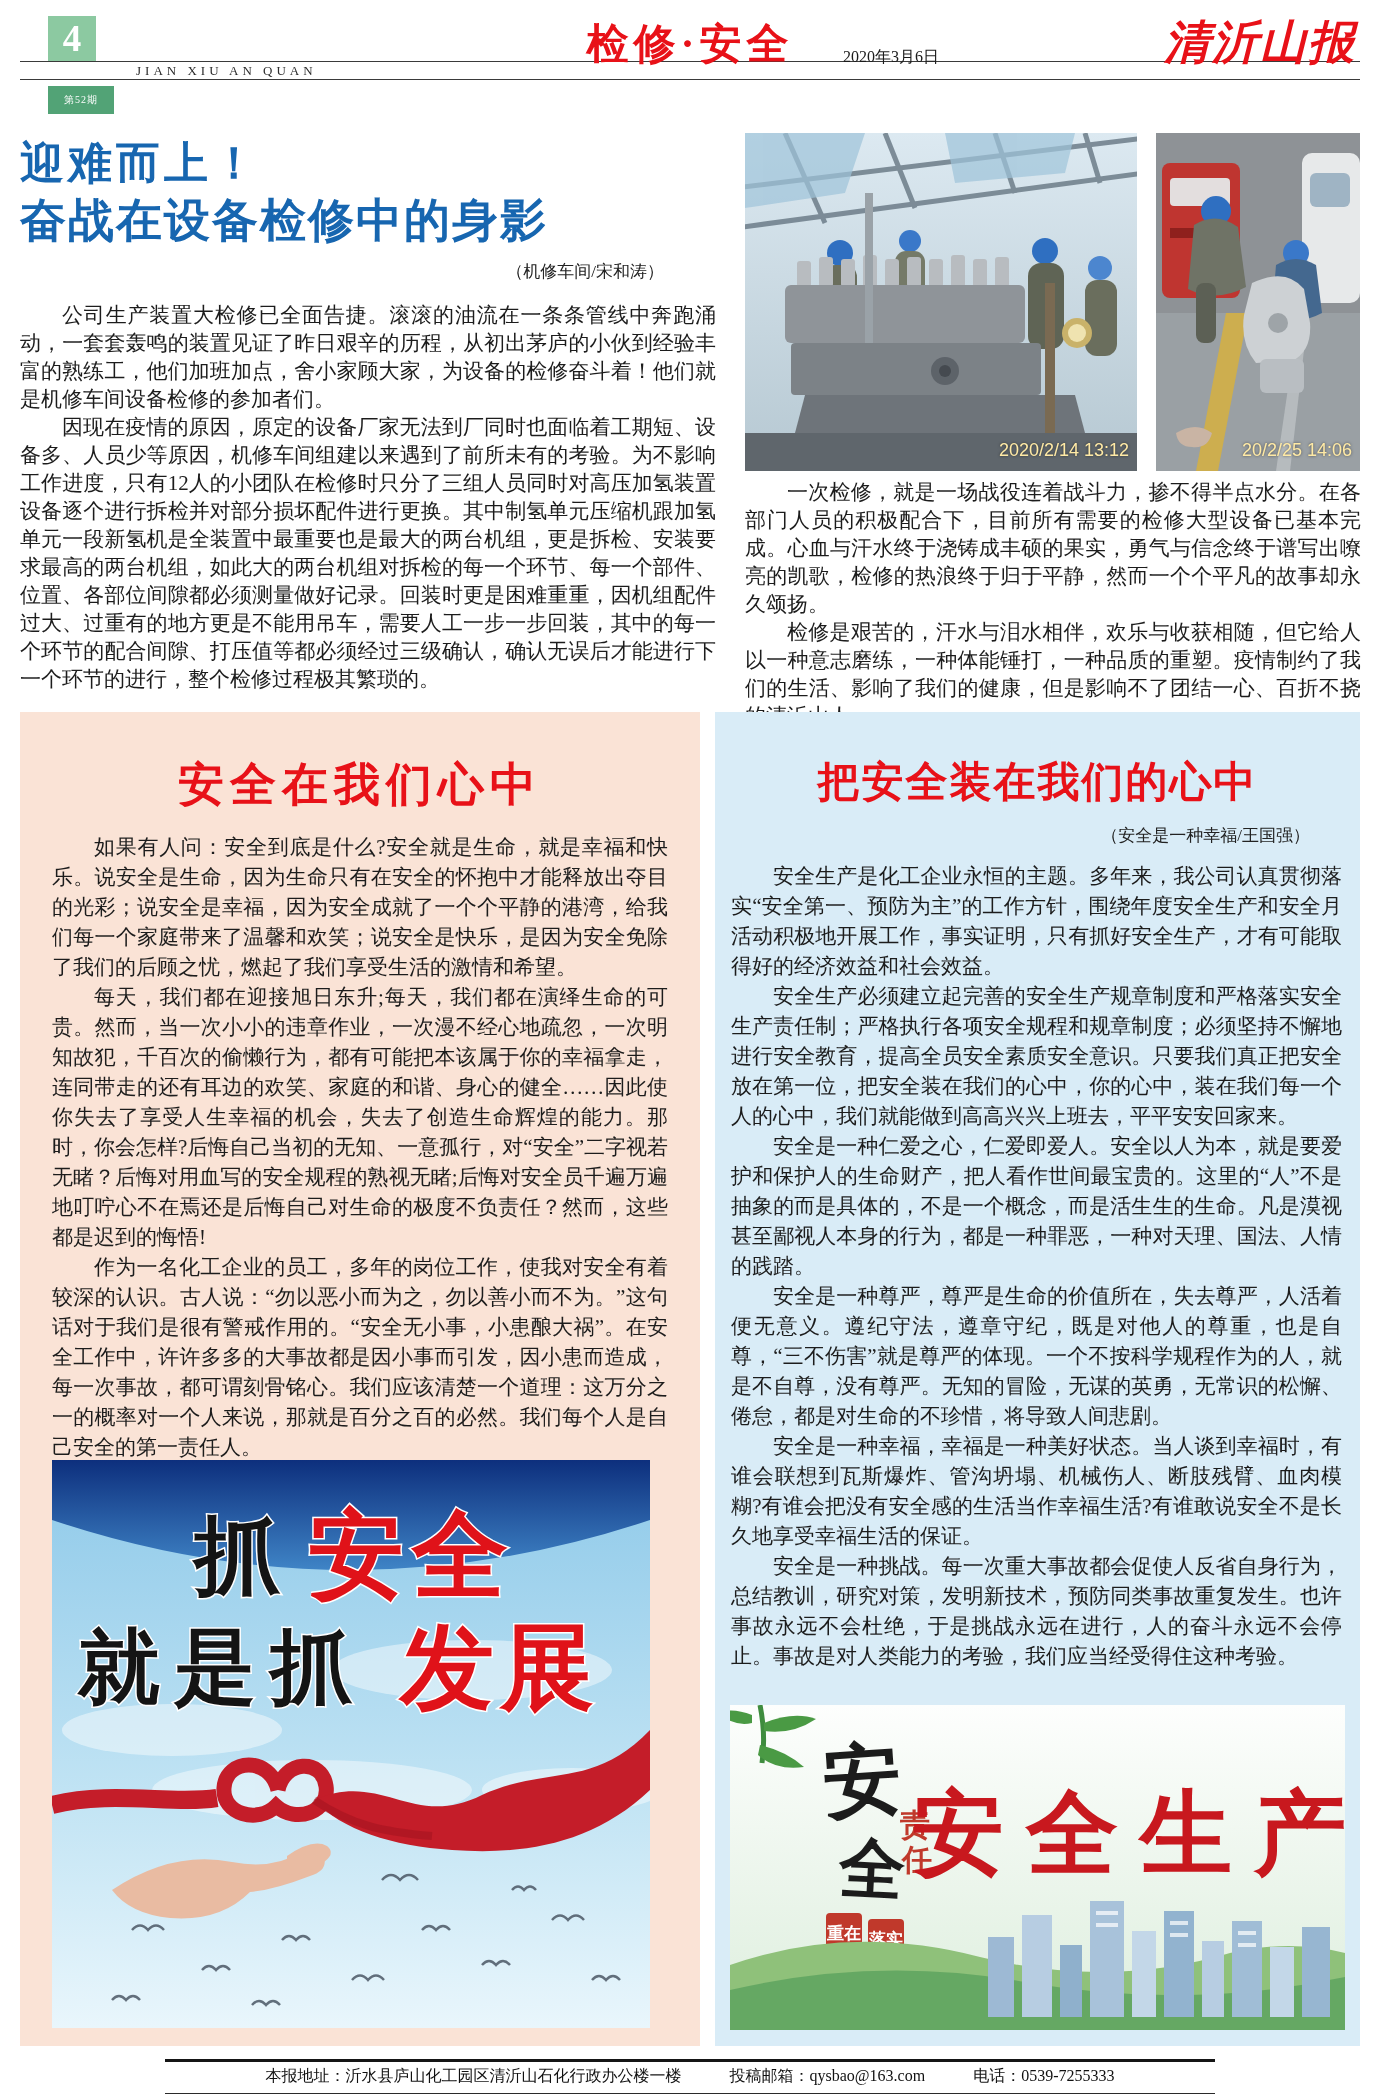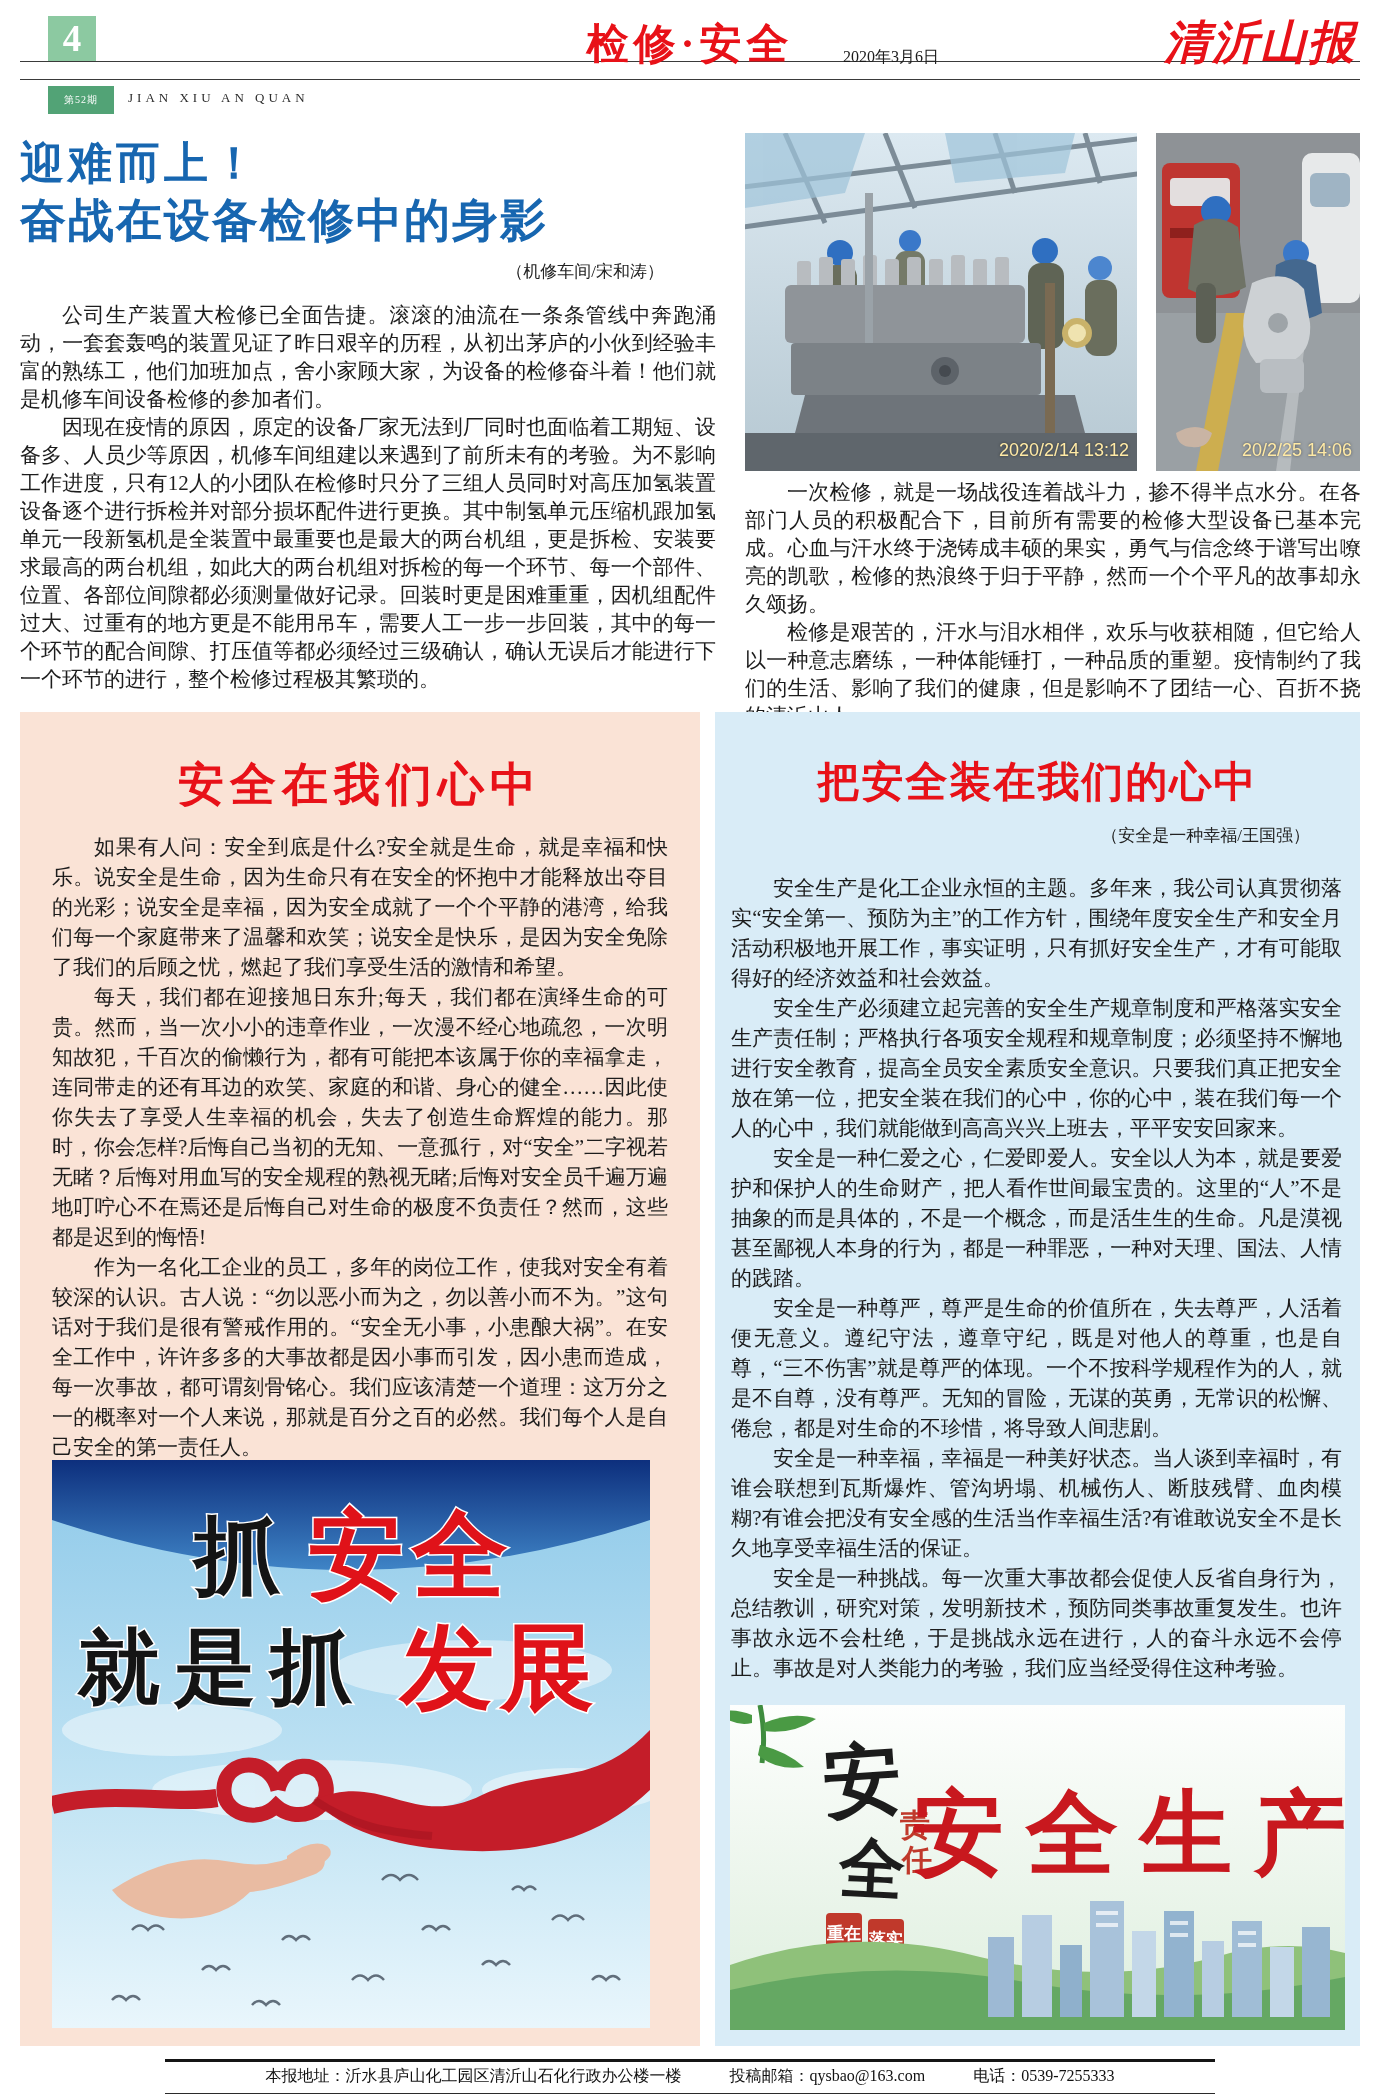--- a/index.html
+++ b/index.html
@@ -7,21 +7,21 @@
         font-family:"Liberation Serif", serif;color:#1b1b1b;overflow:hidden;}
 
   
   .hrule{position:absolute;left:20px;width:1340px;height:1px;background:#3a3a3a;}
   #page-num-box{position:absolute;left:48px;top:16px;width:48px;height:45px;
                 display:flex;align-items:center;justify-content:center;
                 color:#fff;font-size:37px;font-weight:bold;}
   #issue-bar{position:absolute;left:48px;top:64px;width:66px;height:28px;
              display:flex;align-items:center;justify-content:center;
              color:#fff;font-size:10px;letter-spacing:1px;margin-top:22px;}
-  #pinyin{position:absolute;left:128px;top:63px;font-size:13px;letter-spacing:4px;color:#2c2c2c;margin-top:27px;}
+  #pinyin{position:absolute;left:136px;top:63px;font-size:13px;letter-spacing:4px;color:#2c2c2c;}
   #section-title{position:absolute;left:470px;top:16px;width:440px;text-align:center;
                  font-size:42px;font-weight:bold;letter-spacing:5px;}
   #issue-date{position:absolute;left:843px;top:47px;font-size:16px;color:#1b1b1b;}
   #masthead{position:absolute;right:24px;top:12px;width:260px;text-align:right;
             font-size:46px;font-weight:bold;font-style:italic;letter-spacing:2px;}
 
   
   #a1-left{position:absolute;left:20px;top:138px;width:696px;}
   .a1-title{font-weight:bold;text-align:left;line-height:1.18;}
   .a1-title.l1{font-size:44px;letter-spacing:4px;}
@@ -41,21 +41,21 @@
   
   .feature-box{position:absolute;top:712px;height:1334px;}
   #pink-box{left:20px;width:680px;}
   #blue-box{left:715px;width:645px;}
   .fb-title{font-weight:bold;text-align:center;margin-top:42px;}
   #pink-box .fb-title{font-size:46px;letter-spacing:6px;}
   #blue-box .fb-title{font-size:42px;letter-spacing:2px;}
   #pink-box .byline{margin-top:14px;padding-right:68px;}
   #blue-box .byline{margin-top:14px;padding-right:50px;}
   #pink-box .bodytext{margin:16px 32px 0 32px;}
-  #blue-box .bodytext{margin:26px 18px 0 16px;}
+  #blue-box .bodytext{margin:14px 18px 0 16px;}
   .bodytext p{margin:0;}
   #pink-box .bodytext p,#blue-box .bodytext p{line-height:30px;}
   .poster{position:absolute;overflow:hidden;}
   #poster1{left:32px;top:748px;width:598px;height:568px;}
   #poster2{left:15px;top:993px;width:615px;height:325px;}
 
   
   #footer-rule-top{position:absolute;left:165px;top:2059px;width:1050px;height:3px;background:#151515;}
   #footer-rule-bottom{position:absolute;left:165px;top:2093px;width:1050px;height:1px;background:#2a2a2a;}
   #footer-row{position:absolute;left:165px;top:2066px;width:1050px;display:flex;

